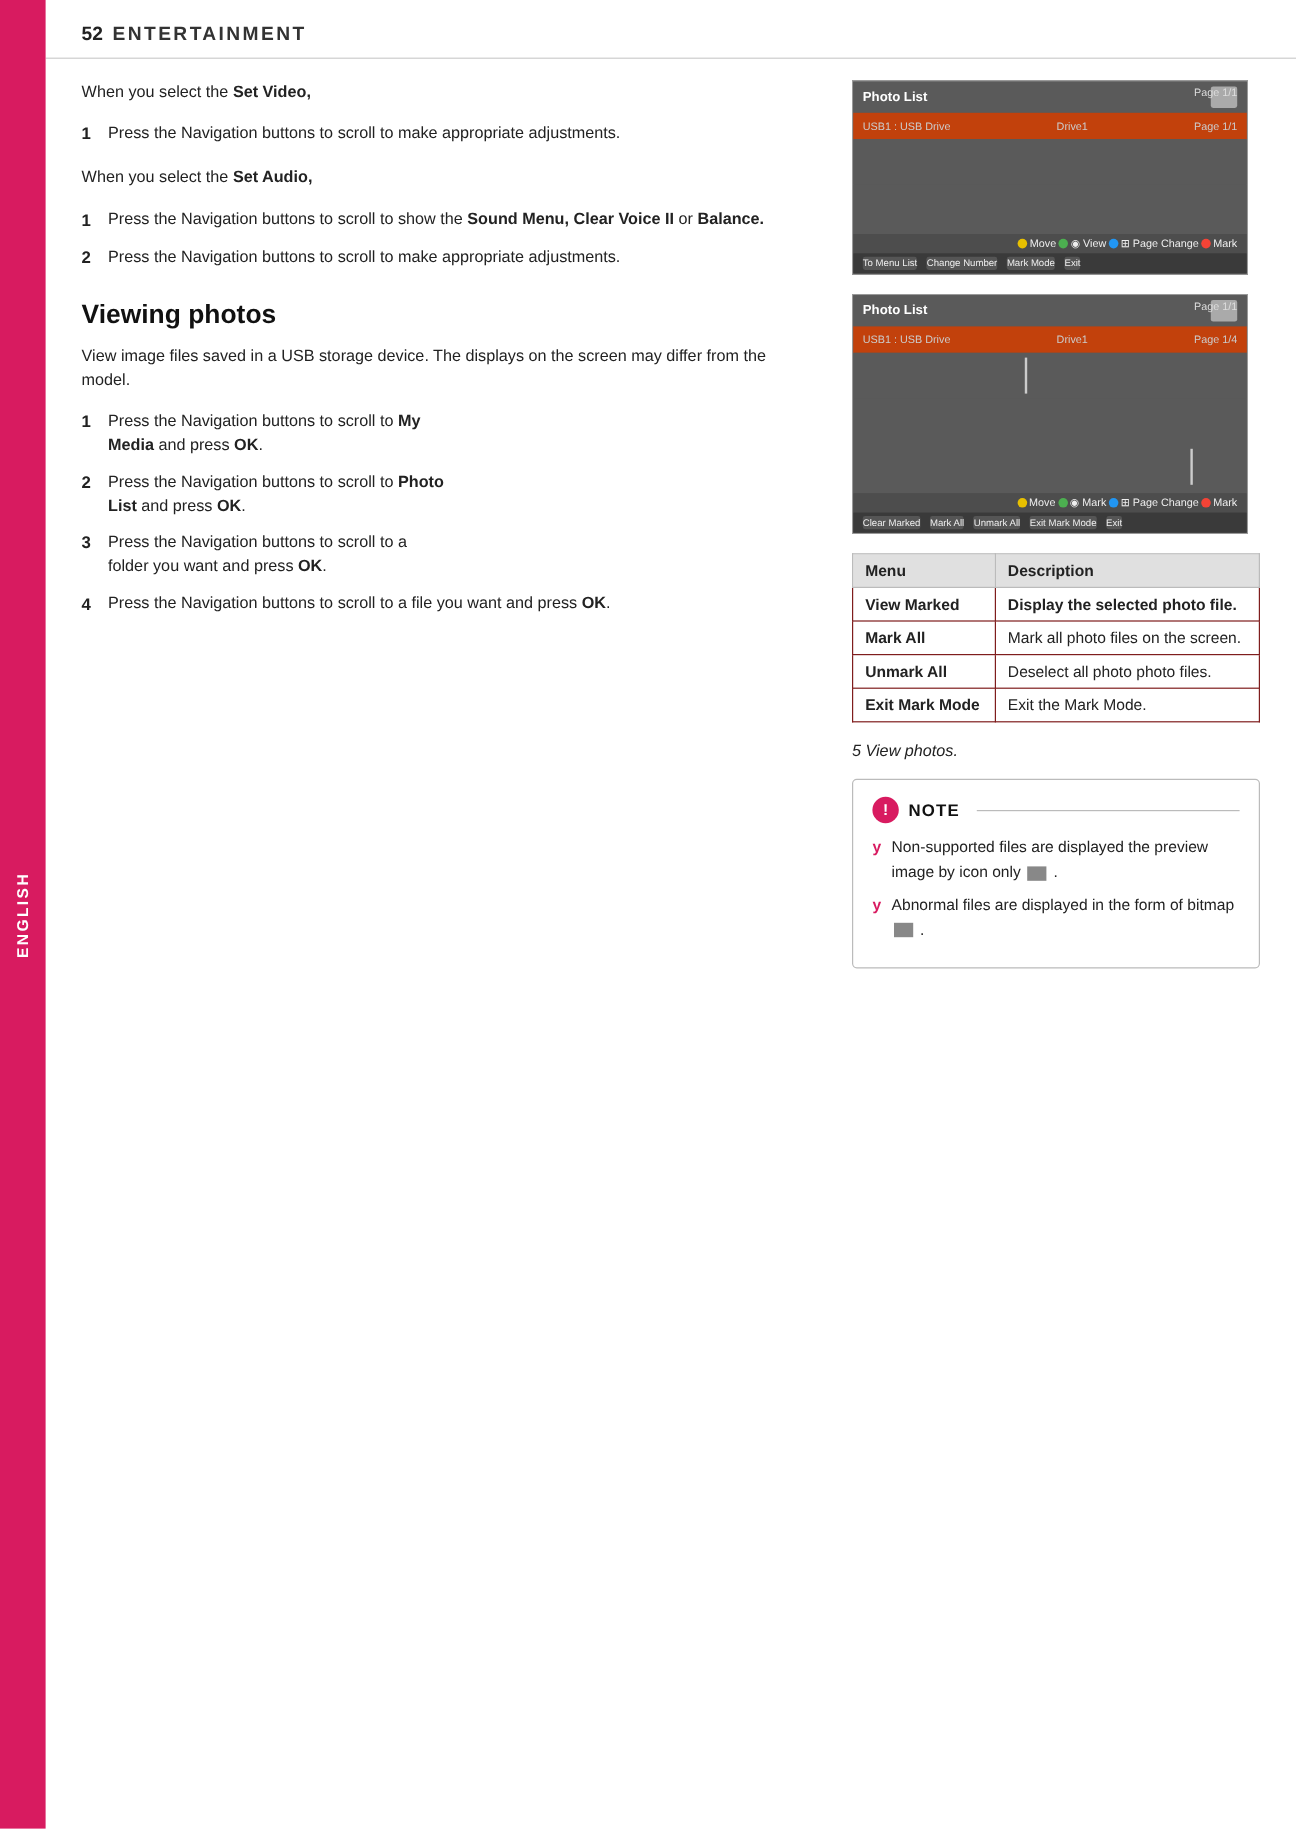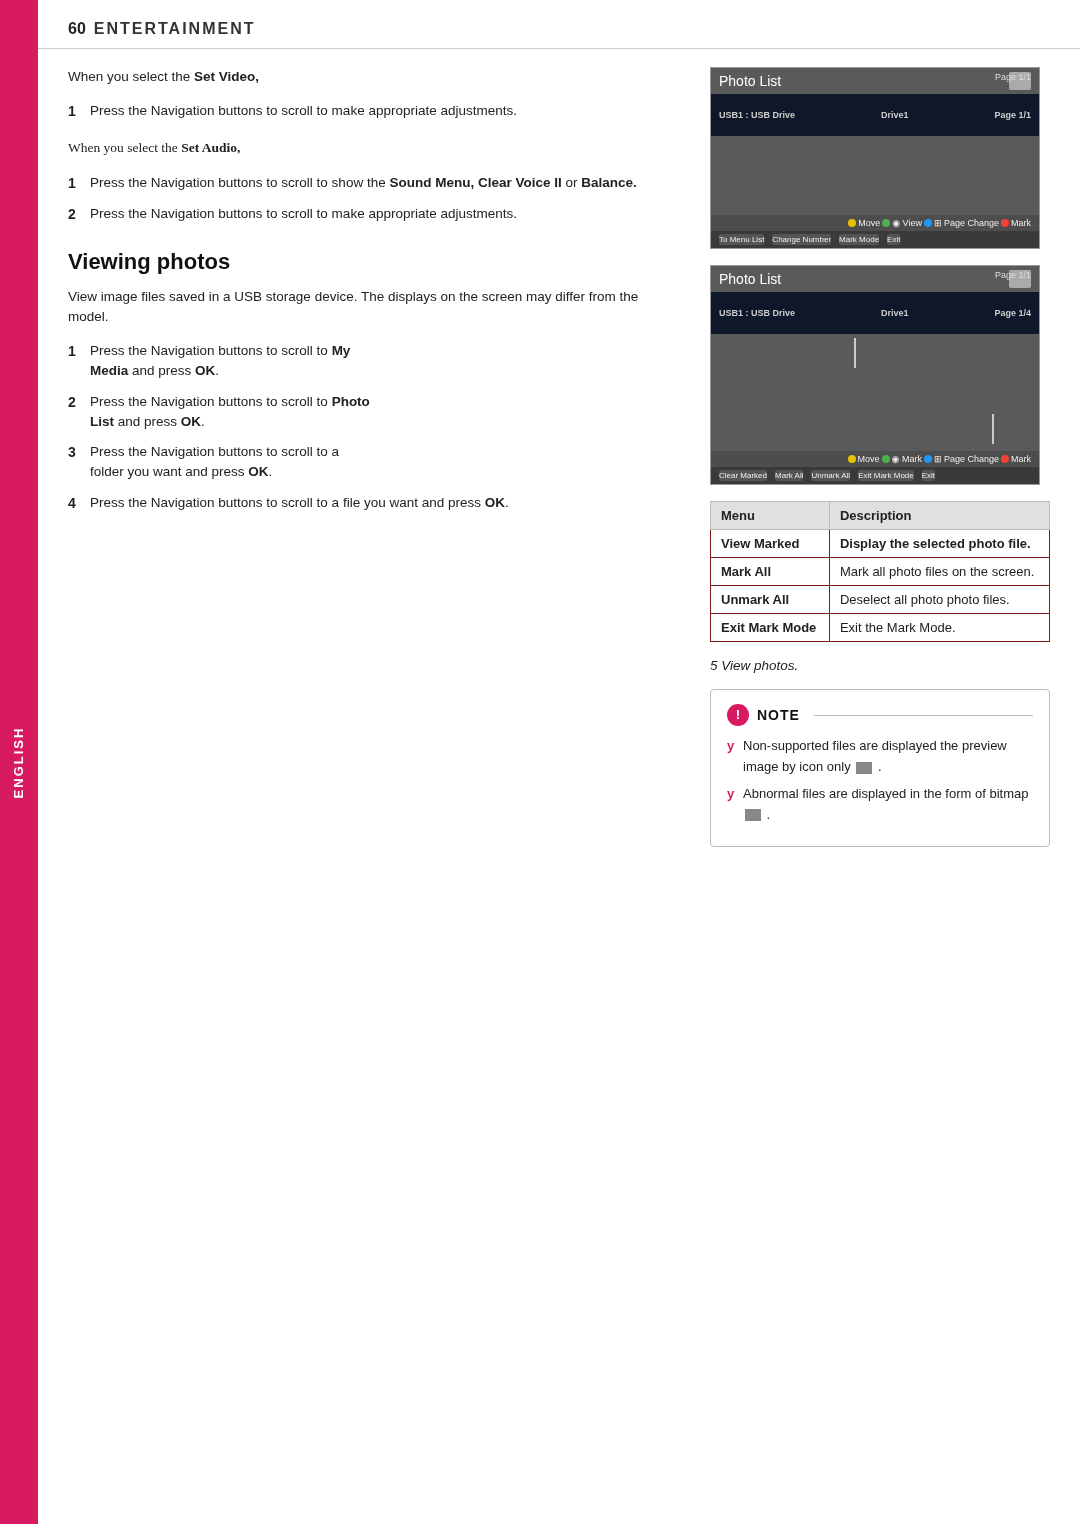--- a/index.html
+++ b/index.html
@@ -145,23 +145,23 @@
 
     .plu-header {
       display: flex;
       justify-content: space-between;
       align-items: center;
       padding: 4px 8px;
       background: #5a5a5a;
     }
 
     .plu-title {
-      font-size: 14px;
+      font-size: 11px;
       color: #fff;
-      font-weight: normal;
+      font-weight: bold;
     }
 
     .plu-folder-icon {
       width: 22px;
       height: 18px;
       background: #aaa;
       display: inline-block;
       border-radius: 2px;
     }
 
@@ -169,25 +169,24 @@
       font-size: 9px;
       color: #ddd;
       position: absolute;
       top: 4px;
       right: 8px;
     }
 
     .plu-subheader {
       display: flex;
       justify-content: space-between;
-      padding: 16px 8px;
-      background: #0f172a;
+      padding: 6px 8px;
+      background: #c2410c;
       font-size: 9px;
       color: #ccc;
-      font-weight: bold;
     }
 
     .plu-grid {
       display: grid;
       grid-template-columns: repeat(8, 1fr);
       gap: 3px;
       padding: 5px 8px;
       background: #5a5a5a;
     }
 
@@ -347,37 +346,37 @@
     }
 
     .inline-icon {
       display: inline-block;
       width: 16px;
       height: 12px;
       background: #888;
       vertical-align: middle;
       margin: 0 2px;
     }
-    .mt-16 { margin-top: 16px; font-family: Liberation Serif, serif; }
+    .mt-16 { margin-top: 16px; }
 
     b, strong { font-weight: bold; }
   </style>
 </head>
 <body>
 
 <div class="page-wrapper">
 
   <div class="sidebar">
     <span class="sidebar-label">ENGLISH</span>
   </div>
 
   <div class="main-content">
 
     <div class="page-header">
-      <span class="page-number">60</span>
+      <span class="page-number">52</span>
       <span class="page-header-title">ENTERTAINMENT</span>
     </div>
 
     <div class="content-columns">
 
       <div class="left-col">
 
         <p class="intro-text">
           When you select the <strong>Set Video,</strong>
         </p>

